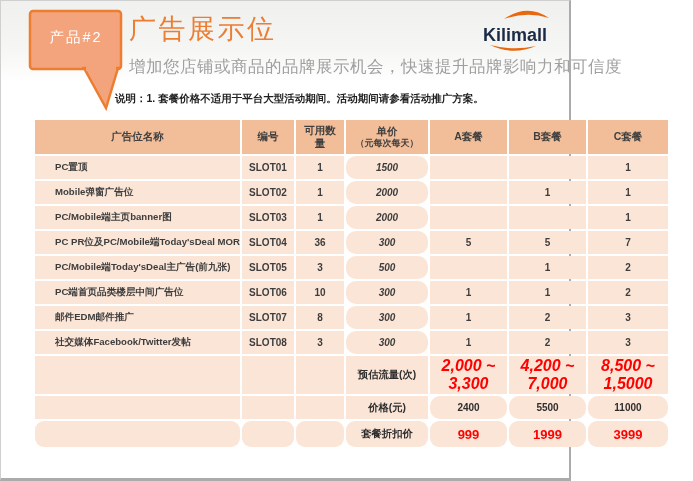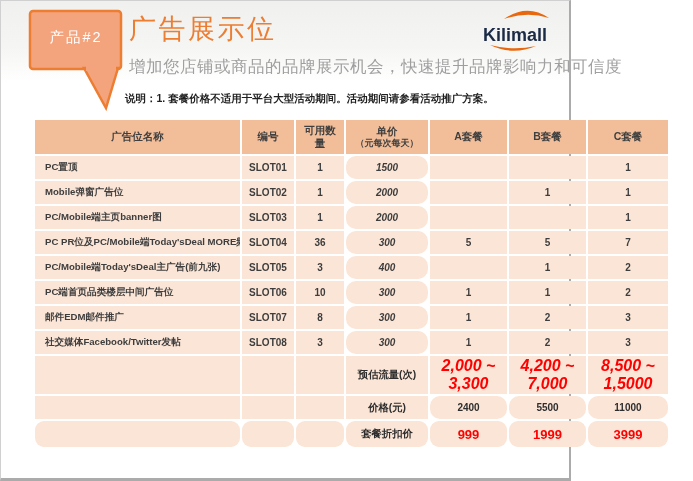--- a/index.html
+++ b/index.html
@@ -29,21 +29,21 @@
   .title {
     position:absolute; left:128px; top:10px;
     font-size:27px; letter-spacing:2.5px; color:#ED7D31; font-weight:400;
   }
   .subtitle {
     position:absolute; left:128px; top:55px;
     font-size:16.5px; letter-spacing:0.5px; color:#9f9f9f; font-weight:400;
     white-space:nowrap;
   }
   .note {
-    position:absolute; left:124px; top:91px;
+    position:absolute; left:114px; top:91px;
     font-size:10.5px; color:#1f1f1f; font-weight:bold; white-space:nowrap;
   }
   .logo { position:absolute; right:3px; top:4px; width:88px; height:52px; }
 
   
   .tbl-wrap { position:absolute; left:32px; top:117px; width:637px; }
   table {
     width:637px; table-layout:fixed;
     border-collapse:separate; border-spacing:2px;
   }
@@ -53,21 +53,21 @@
     height:32px; padding:1px 2px; vertical-align:middle; text-align:center;
   }
   th.qty-h { padding:1px 7px; }
   th .sub { font-size:9px; font-weight:bold; white-space:nowrap; }
   td {
     background:#FBE5D6; color:#3d3d3d;
     font-size:10px; font-weight:600; height:21px;
     padding:1px 3px; vertical-align:middle; text-align:center;
     overflow:hidden;
   }
-  td.name { text-align:left; padding-left:10px; font-size:9.6px; white-space:nowrap; }
+  td.name { text-align:left; padding-left:20px; font-size:9.6px; white-space:nowrap; }
   td.unit { font-style:italic;border-radius:10px; }
   td.slabel { font-weight:bold; color:#2e2e2e; font-size:10.3px; }
   td.red { color:#FF0000; font-size:16px;font-style:italic; }
   td.dark { color:#2e2e2e;border-radius:10px; }
   tr.sum-big td { height:24px;border-radius:9px; }
   td.big { font-size:13px; font-weight:bold; color:#FF0000; }
 </style>
 </head>
 <body>
 
@@ -149,21 +149,21 @@
         <td>36</td>
         <td class="unit">300</td>
         <td>5</td>
         <td>5</td>
         <td>7</td>
       </tr>
       <tr>
         <td class="name">PC/Mobile端Today'sDeal主广告(前九张)</td>
         <td>SLOT05</td>
         <td>3</td>
-        <td class="unit">400</td>
+        <td class="unit">500</td>
         <td></td>
         <td>1</td>
         <td>2</td>
       </tr>
       <tr>
         <td class="name">PC端首页品类楼层中间广告位</td>
         <td>SLOT06</td>
         <td>10</td>
         <td class="unit">300</td>
         <td>1</td>

